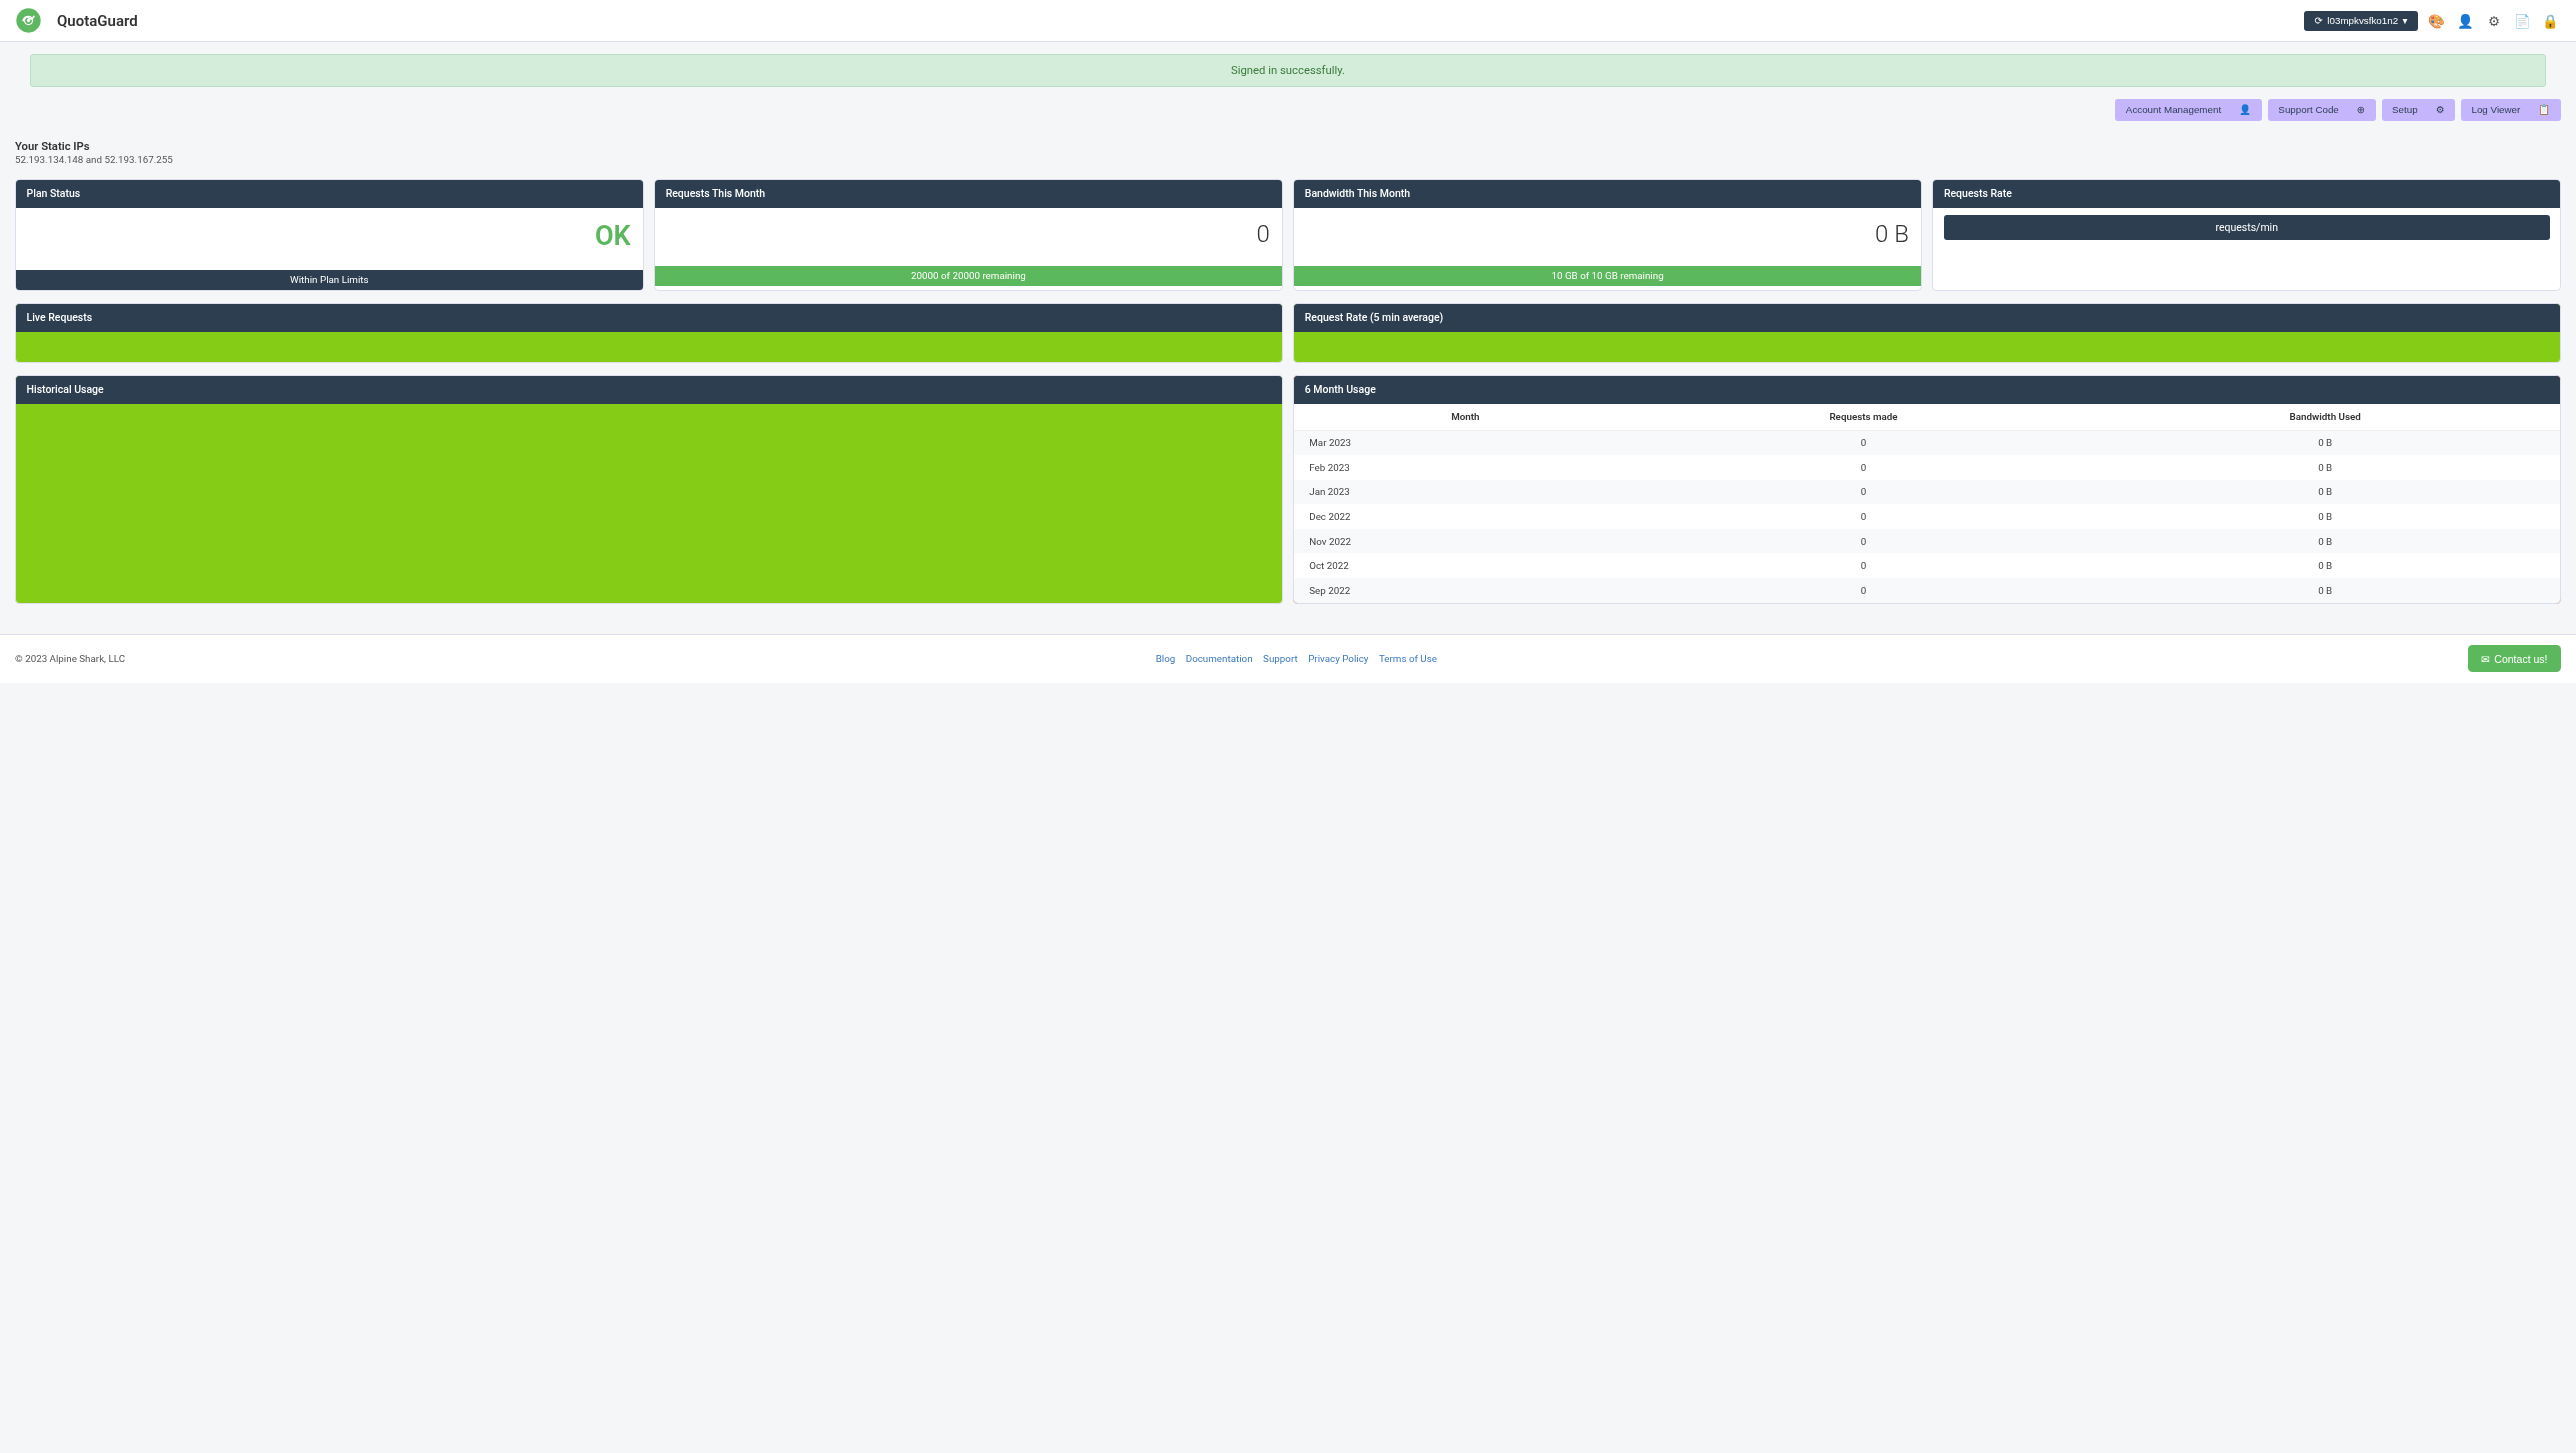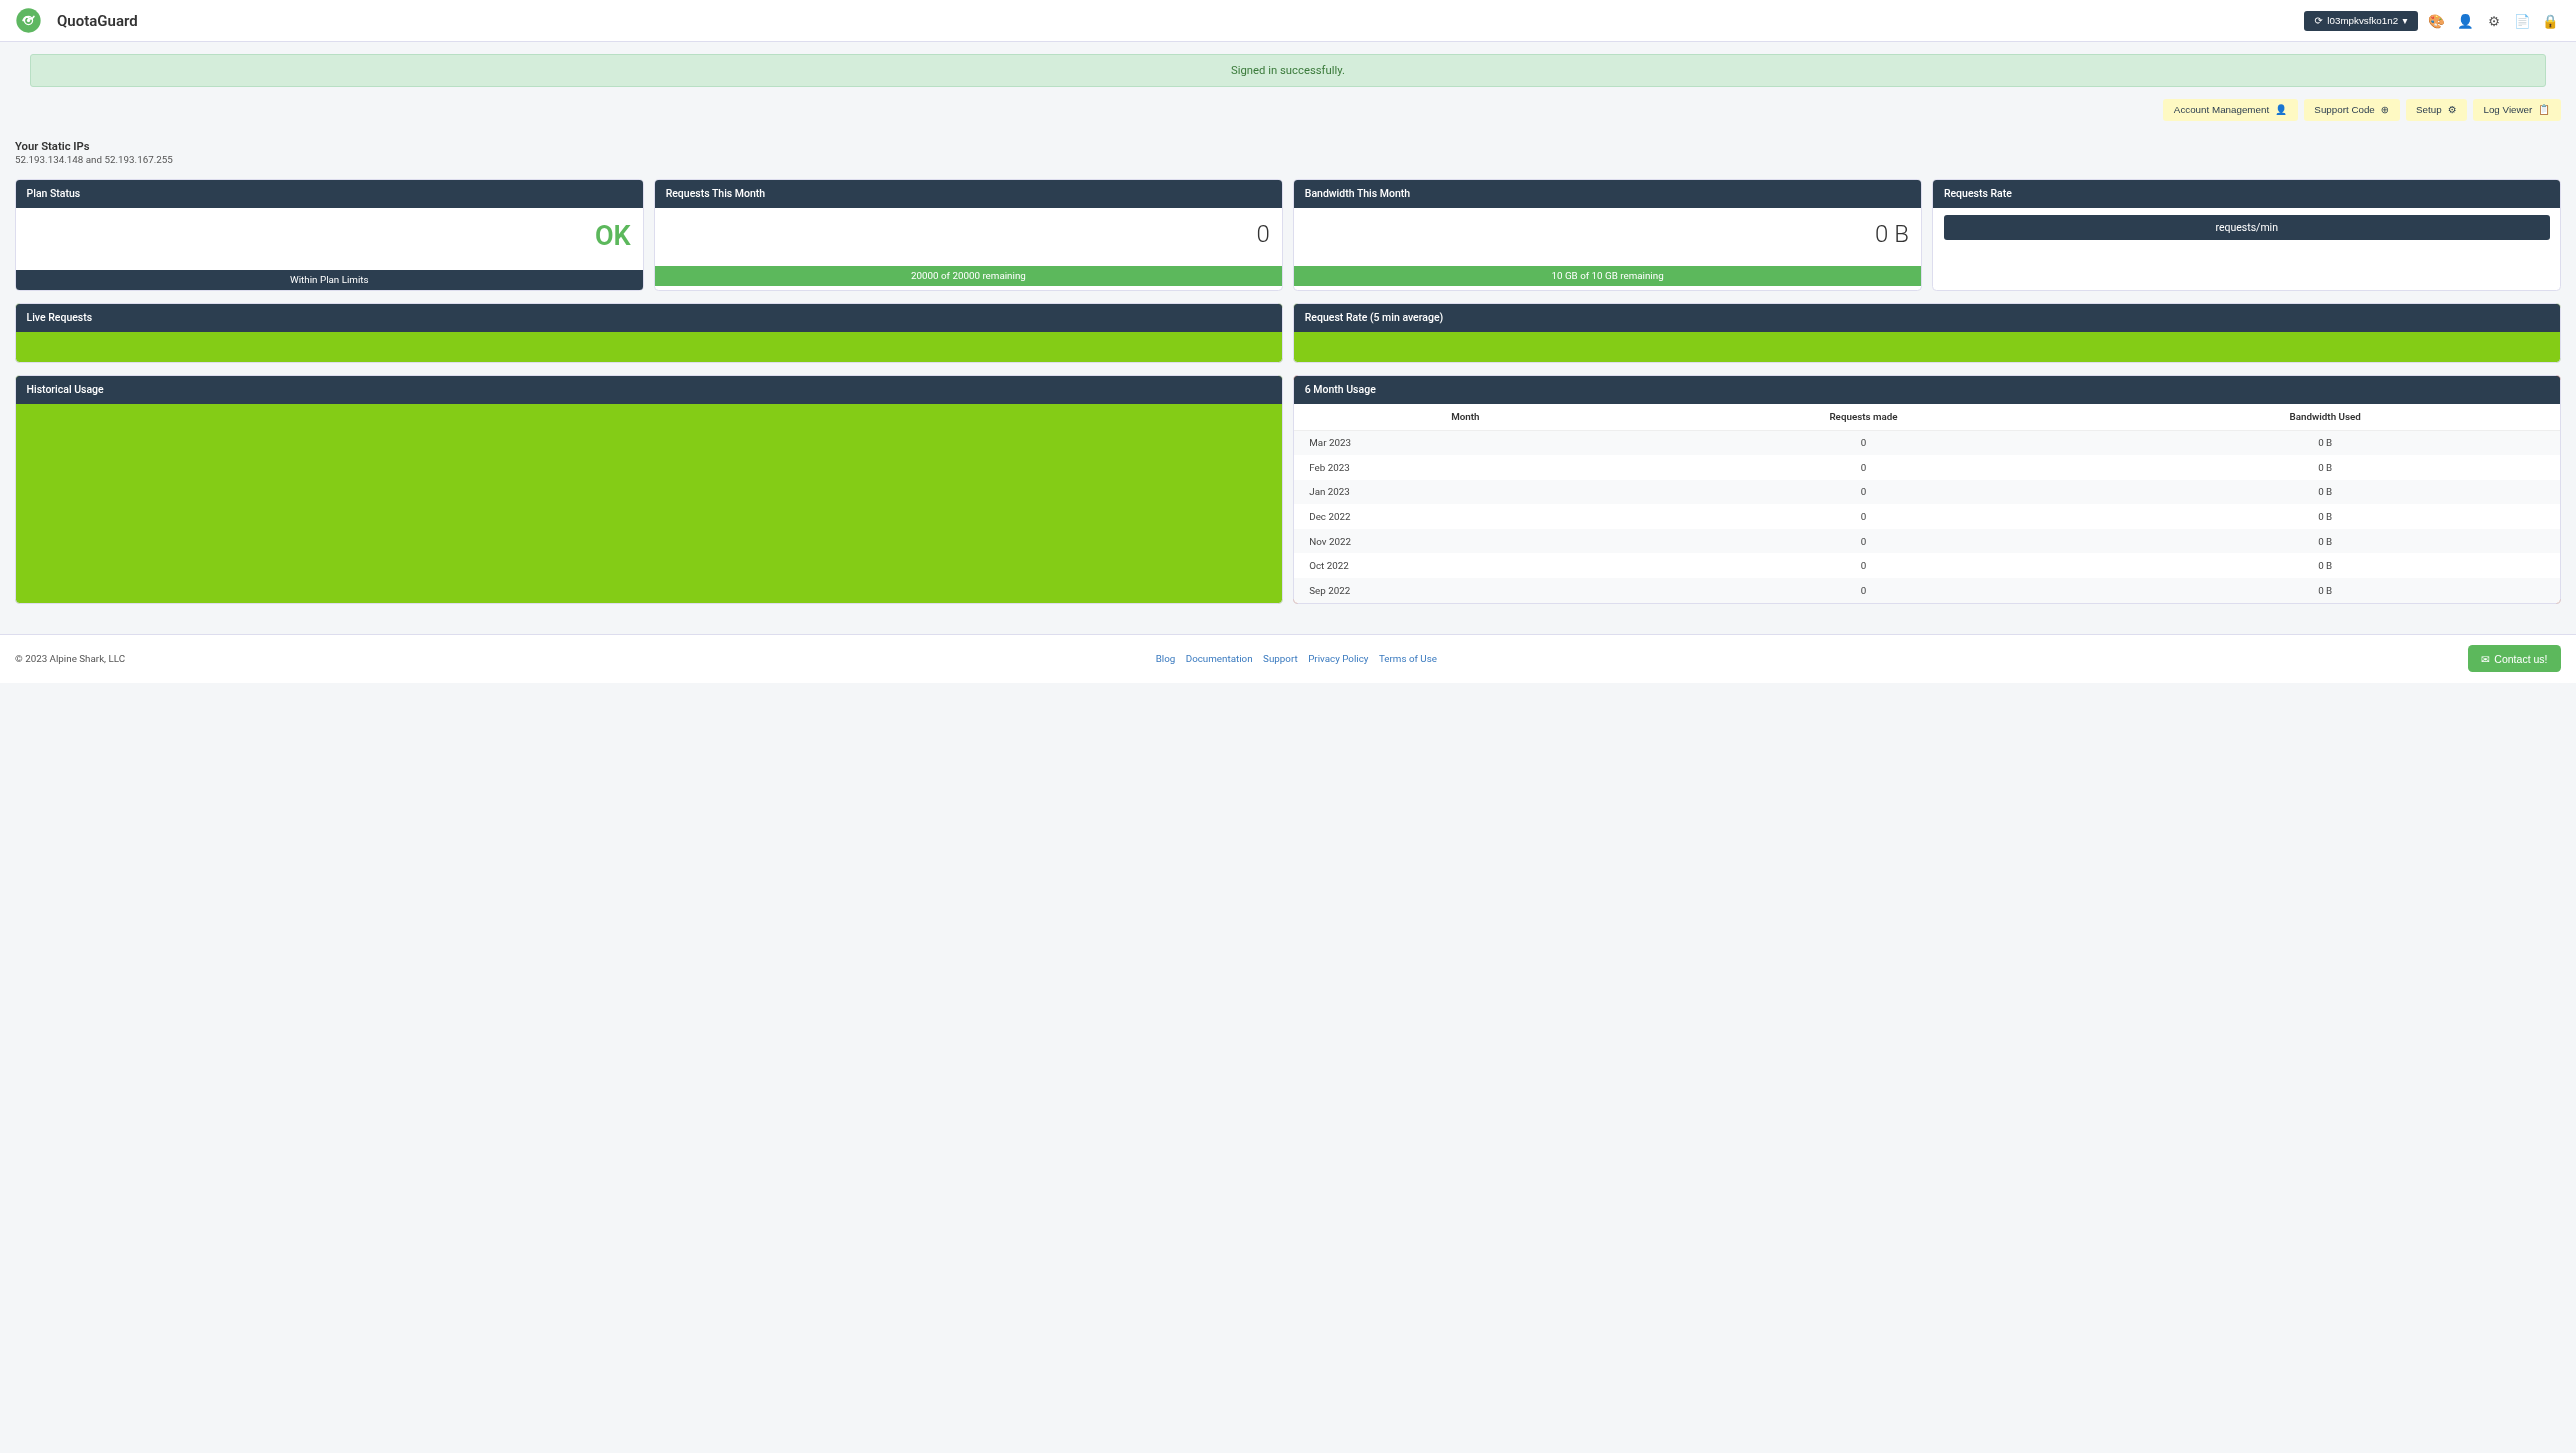--- a/index.html
+++ b/index.html
@@ -92,30 +92,30 @@
     .static-ips p {
       font-size: 9.8px;
       color: #555;
       margin-top: 1px;
     }
     .top-buttons {
       display: flex;
       gap: 6px;
     }
     .top-btn {
-      background: #fef9c3;
+      background: #c4b5fd;
       color: #2c3e50;
       border: none;
       padding: 5.3px 10.5px;
       border-radius: 3px;
       cursor: pointer;
       font-size: 9.8px;
       display: flex;
       align-items: center;
-      gap: 6px;
+      gap: 18px;
       white-space: nowrap;
     }
 
     
     .stats-row {
       display: grid;
       grid-template-columns: 1fr 1fr 1fr 1fr;
       gap: 10.5px;
       margin-bottom: 12px;
     }

